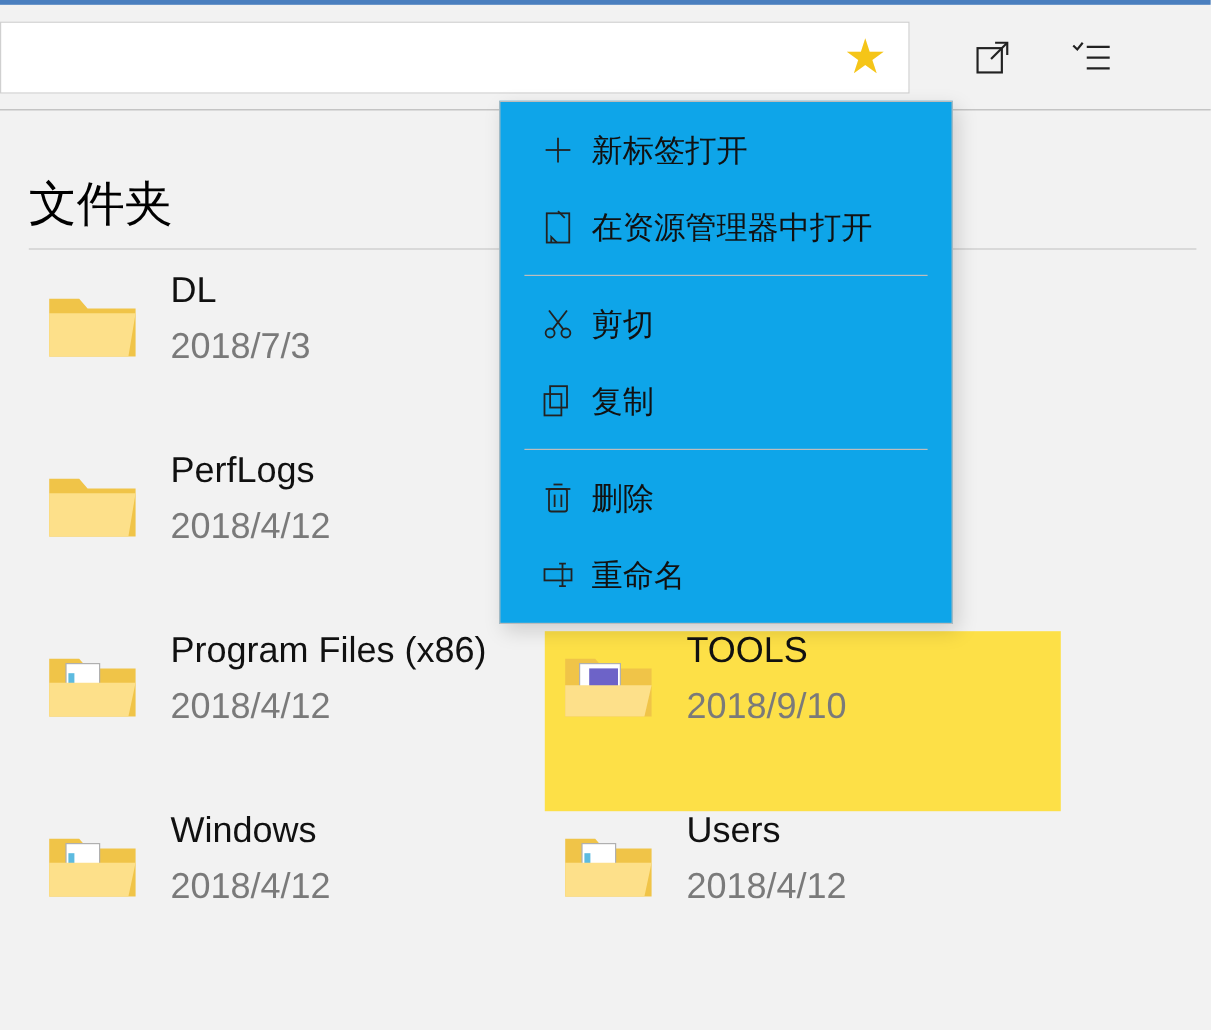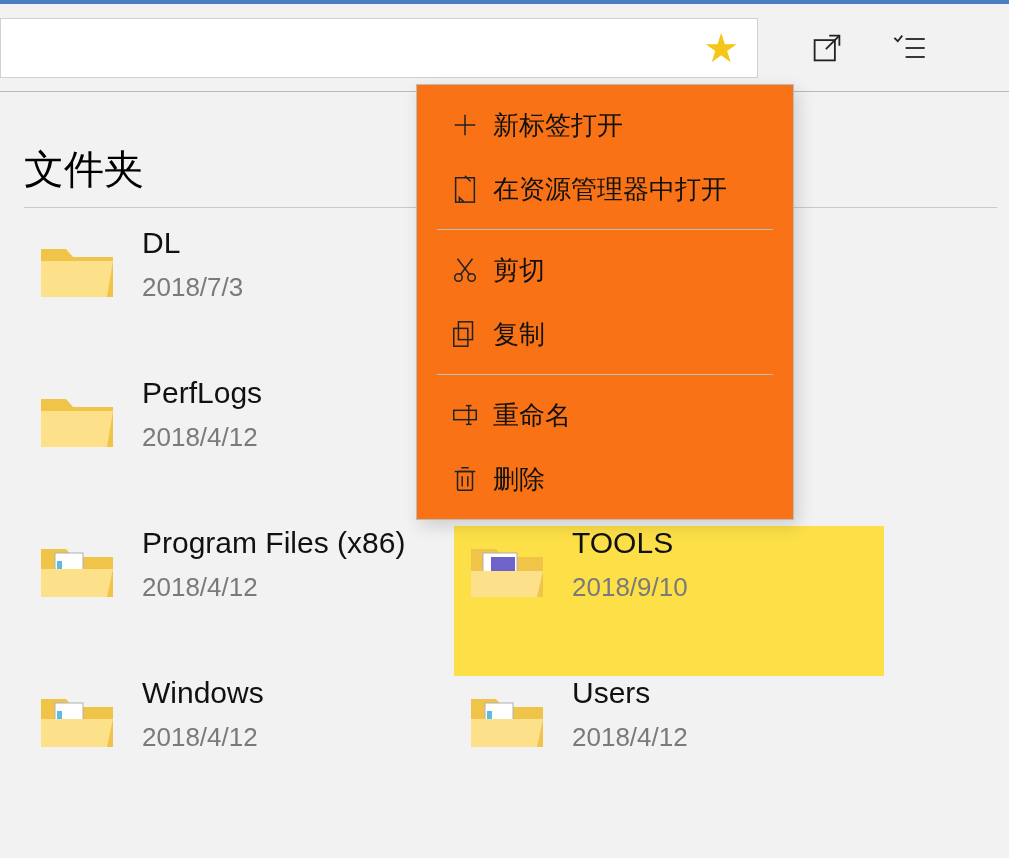--- a/index.html
+++ b/index.html
@@ -93,38 +93,38 @@
 
   .folder-meta {
     padding-left: 20px;
   }
   .folder-name {
     font-size: 30px;
     color: #111;
     margin-bottom: 12px;
   }
   .folder-date {
-    font-size: 26px;
+    font-size: 30px;
     color: #7a7a7a;
   }
 
   
   .folder-svg .back { fill: #f0c448; }
   .folder-svg .front { fill: #fde08a; }
   .folder-svg .pages { fill: #fff; stroke: #b0b0b0; stroke-width: 1; }
   .folder-svg .stripe { fill: #5dbbe0; }
   .folder-svg .stripe2 { fill: #6d63c8; }
 
   
   .context-menu {
     position: absolute;
     top: 84px;
     left: 416px;
     width: 378px;
-    background: #f97316;
+    background: #0ea5e9;
     border: 1px solid #bcbcbc;
     box-shadow: 4px 6px 16px rgba(0,0,0,0.15);
     padding: 8px 0;
   }
   .menu-item {
     display: flex;
     align-items: center;
     height: 64px;
     padding: 0 24px;
   }
@@ -309,34 +309,34 @@
         </svg>
     </div>
     <div class="menu-label">复制</div>
   </div>
 
   <div class="menu-sep"></div>
 
   <div class="menu-item">
     <div class="menu-icon">
       <svg viewBox="0 0 32 32">
-          <rect x="4" y="11" width="24" height="10"></rect>
-          <line x1="20" y1="6" x2="20" y2="26"></line>
-          <line x1="17" y1="6" x2="23" y2="6"></line>
-          <line x1="17" y1="26" x2="23" y2="26"></line>
-        </svg>
-    </div>
-    <div class="menu-label">重命名</div>
-  </div>
-  <div class="menu-item">
-    <div class="menu-icon">
-      <svg viewBox="0 0 32 32">
           <rect x="8" y="8" width="16" height="20" rx="2"></rect>
           <line x1="5" y1="8" x2="27" y2="8"></line>
           <line x1="12" y1="4" x2="20" y2="4"></line>
           <line x1="13" y1="13" x2="13" y2="24"></line>
           <line x1="19" y1="13" x2="19" y2="24"></line>
         </svg>
     </div>
     <div class="menu-label">删除</div>
   </div>
+  <div class="menu-item">
+    <div class="menu-icon">
+      <svg viewBox="0 0 32 32">
+          <rect x="4" y="11" width="24" height="10"></rect>
+          <line x1="20" y1="6" x2="20" y2="26"></line>
+          <line x1="17" y1="6" x2="23" y2="6"></line>
+          <line x1="17" y1="26" x2="23" y2="26"></line>
+        </svg>
+    </div>
+    <div class="menu-label">重命名</div>
+  </div>
 
 </div>
 
 </body></html>

